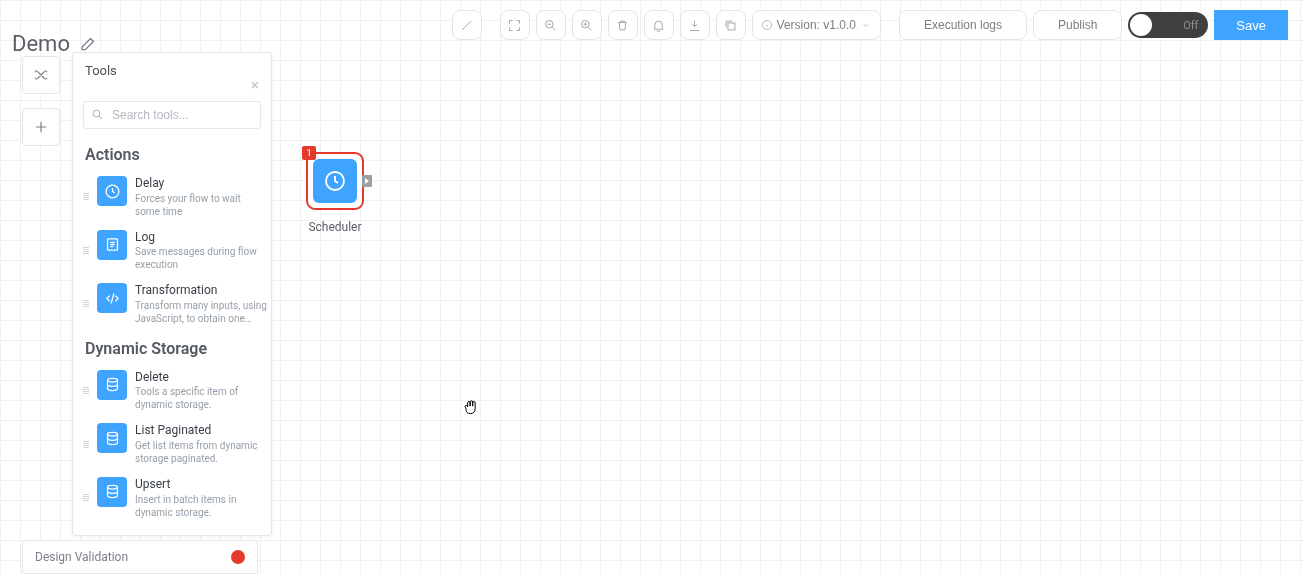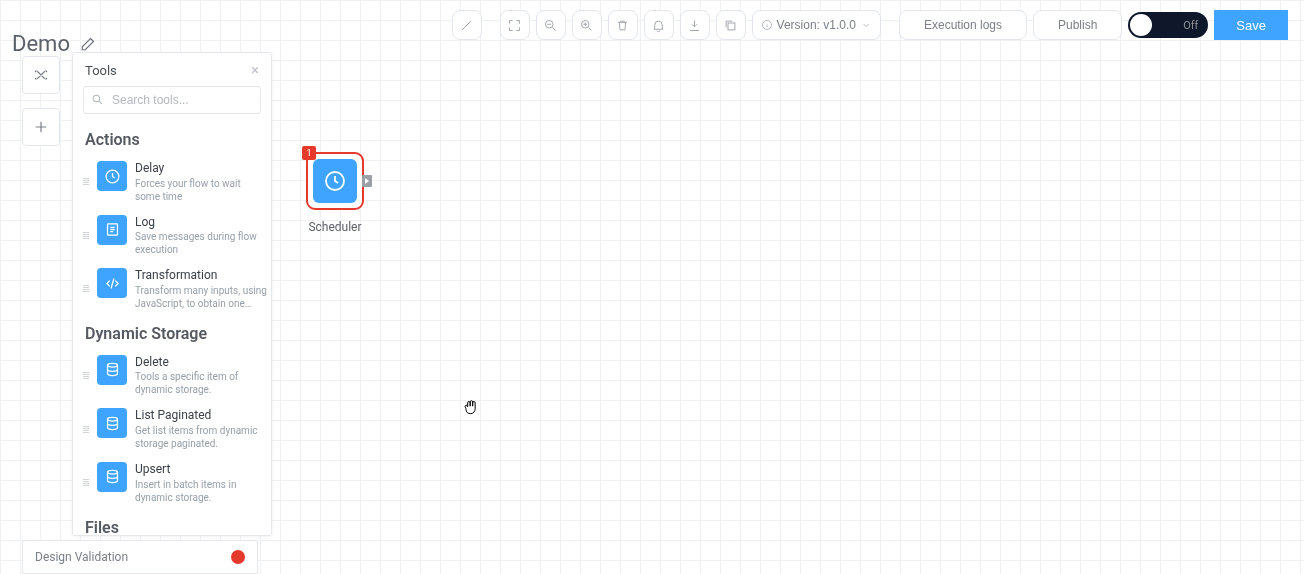--- a/index.html
+++ b/index.html
@@ -14,34 +14,34 @@
 .project-title { font-size: 22px; color: #5c6068; font-weight: 400; }
 .edit-icon { width: 18px; height: 18px; stroke: #6b7280; fill: none; stroke-width: 1.6; cursor: pointer; }
 
 .header-right { margin-left: auto; display: flex; align-items: center; gap: 6px; padding-right: 4px; }
 .btn { display: inline-flex; align-items: center; justify-content: center; border: 1px solid #e2e6ea; background: #fff; border-radius: 8px; height: 30px; font-size: 12px; color: #7b8088; cursor: pointer; }
 .btn-sq { width: 30px; }
 .btn-sq svg { width: 15px; height: 15px; stroke: #a3a8ae; fill: none; stroke-width: 1.6; }
 .btn-text { padding: 0 24px; }
 .btn-ver { padding: 0 8px; gap: 4px; }
 .btn-ver svg { width: 12px; height: 12px; stroke: #a3a8ae; fill: none; stroke-width: 1.6; }
-.toggle { width: 80px; height: 26px; background: #0f172a; border-radius: 13px; position: relative; display: flex; align-items: center; cursor: pointer; }
+.toggle { width: 80px; height: 26px; background: #404040; border-radius: 13px; position: relative; display: flex; align-items: center; cursor: pointer; }
 .toggle-knob { width: 22px; height: 22px; background: #fff; border-radius: 50%; position: absolute; left: 2px; }
 .toggle-label { margin-left: auto; margin-right: 10px; font-size: 11px; color: #8b8f95; }
 .btn-save { background: #3ea4ff; color: #fff; border: none; padding: 0 22px; height: 30px; border-radius: 0; font-size: 13px; cursor: pointer; }
 .gap { width: 6px; }
 
 
 .side-tools { position: absolute; left: 22px; top: 56px; display: flex; flex-direction: column; gap: 14px; z-index: 4; }
 .side-btn { width: 38px; height: 38px; border: 1px solid #e2e6ea; background: #fff; border-radius: 4px; display: flex; align-items: center; justify-content: center; cursor: pointer; }
 .side-btn svg { width: 18px; height: 18px; stroke: #7b8088; fill: none; stroke-width: 1.6; }
 
 
 .tools-panel { position: absolute; left: 72px; top: 52px; width: 200px; height: 484px; background: #fff; border: 1px solid #e5e7eb; border-radius: 3px; box-shadow: 0 1px 4px rgba(0,0,0,0.05); z-index: 6; display: flex; flex-direction: column; }
-.tools-head { display: flex; align-items: flex-start; padding: 10px 12px 8px; }
+.tools-head { display: flex; align-items: flex-start; padding: 10px 12px 8px; flex-direction: column; }
 .tools-title { font-size: 13px; color: #4a5056; }
 .tools-close { margin-left: auto; color: #bfc3c8; font-size: 15px; cursor: pointer; line-height: 1; }
 .tools-search { margin: 0 10px 8px; position: relative; }
 .tools-search input { width: 100%; height: 28px; border: 1px solid #e4e7eb; border-radius: 3px; padding: 0 8px 0 28px; font-size: 12px; color: #333; outline: none; }
 .tools-search input::placeholder { color: #b4b9bf; }
 .tools-search svg { position: absolute; left: 8px; top: 7px; width: 13px; height: 13px; stroke: #b4b9bf; fill: none; stroke-width: 2; }
 .tools-list { flex: 1; overflow-y: auto; padding: 0 4px 0 10px; position: relative; }
 .tools-list::-webkit-scrollbar { width: 5px; }
 .tools-list::-webkit-scrollbar-thumb { background: #d1d5da; border-radius: 3px; }
 .group-label { font-size: 16px; font-weight: 600; color: #555a61; padding: 8px 0 6px 2px; }

